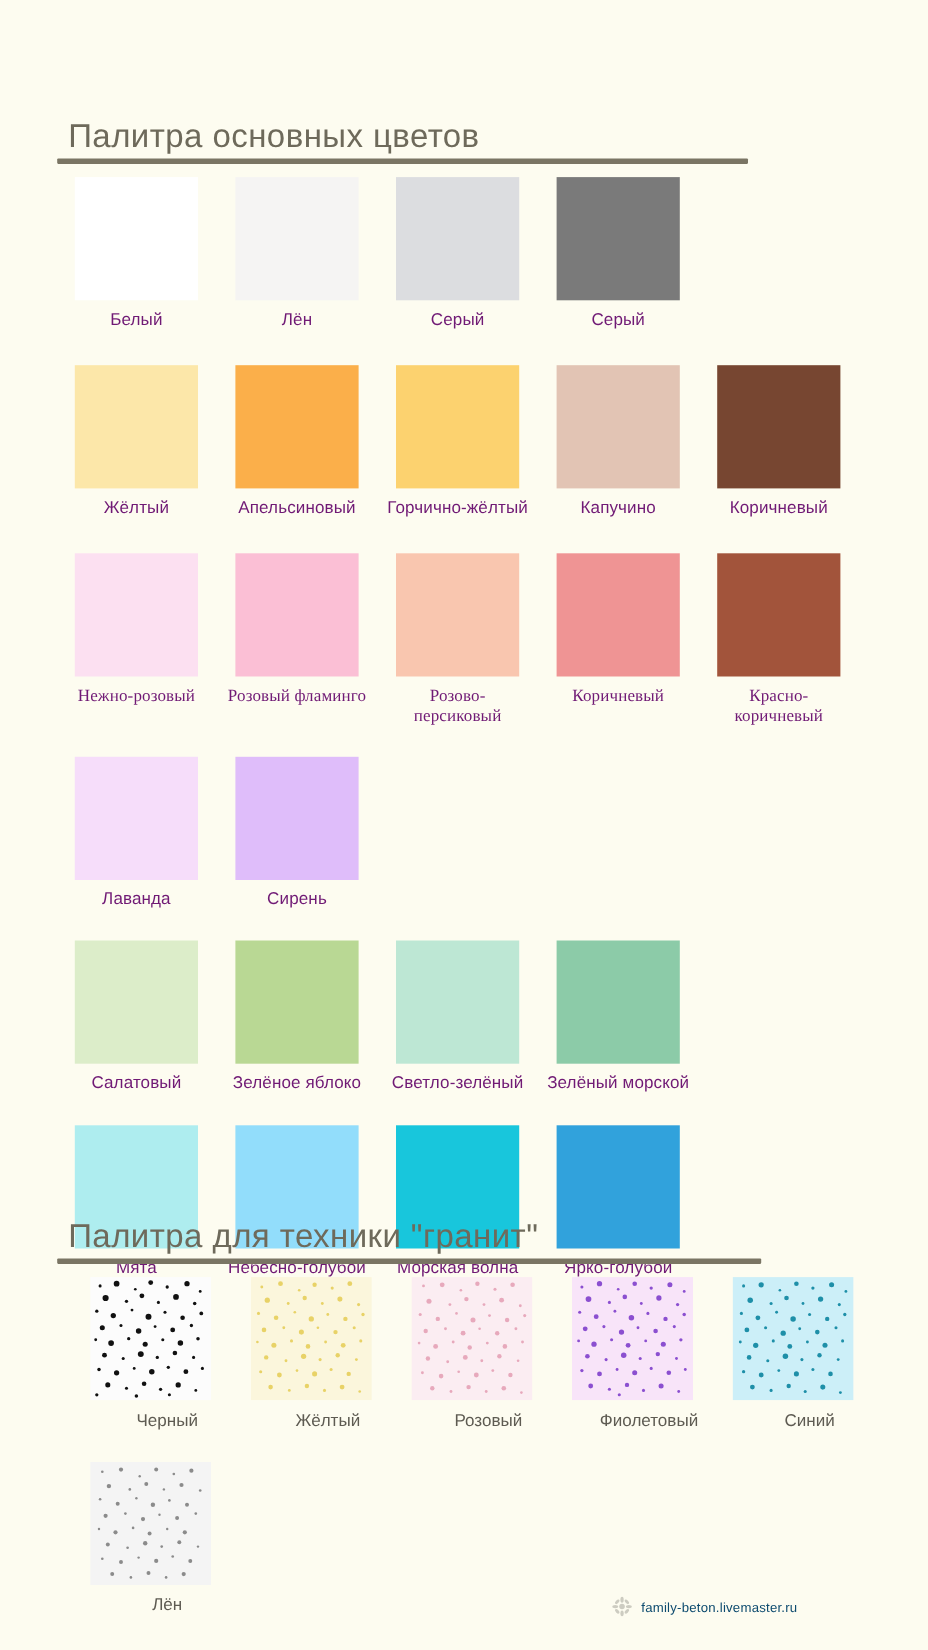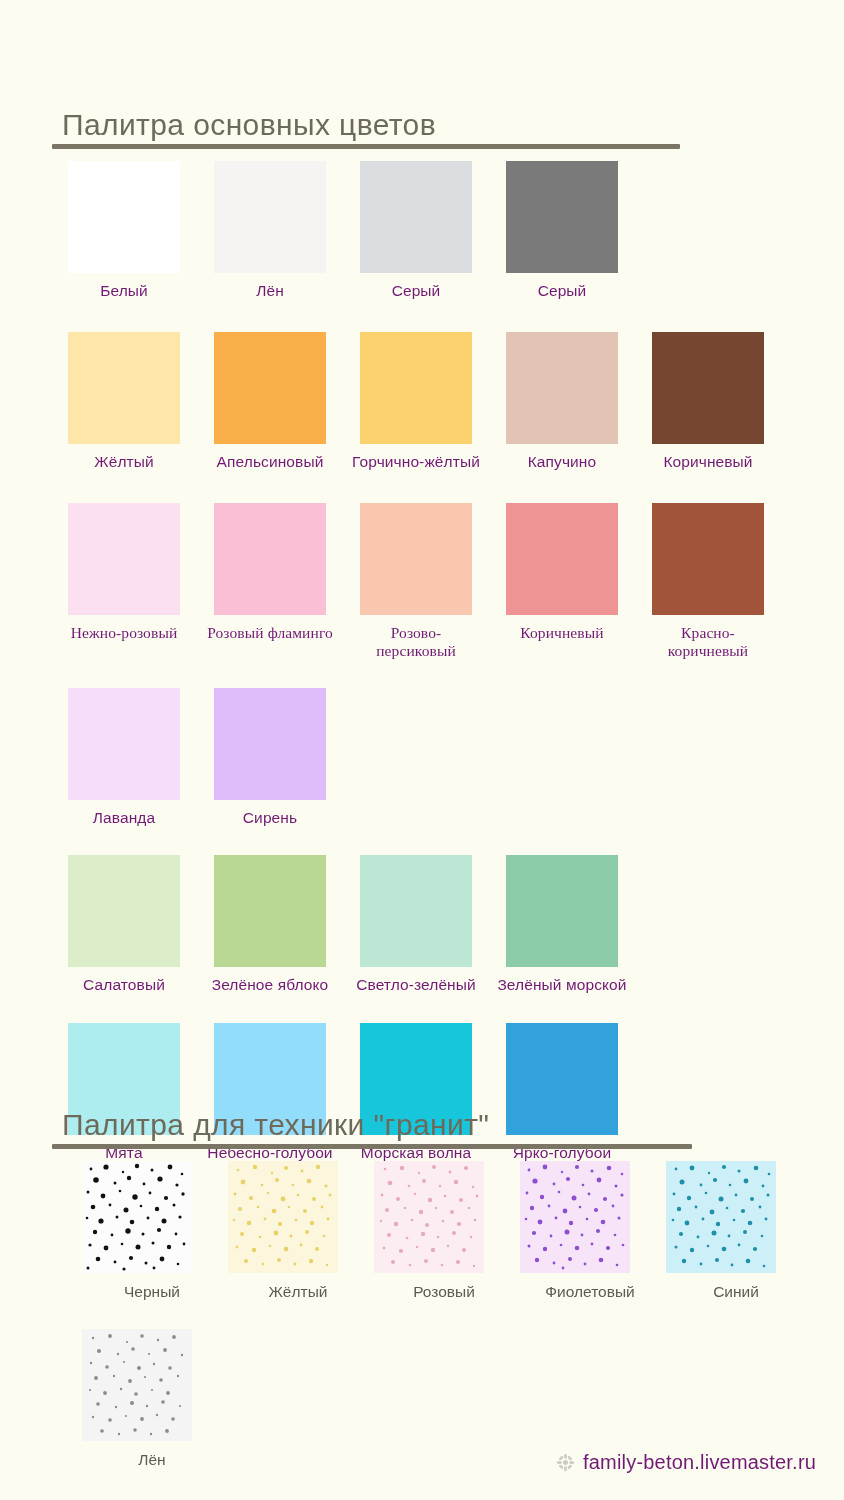--- a/index.html
+++ b/index.html
@@ -116,22 +116,22 @@
   
   .watermark {
     position: absolute;
     left: 556px;
     top: 1451px;
     display: flex;
     align-items: center;
     gap: 8px;
   }
   .watermark-text {
-    font-size: 20px;
-    color: #701a75;
+    font-size: 12px;
+    color: #0c4a6e;
     letter-spacing: 0.2px;
     white-space: nowrap;
   }
   .wm-icon {
     width: 19px;
     height: 19px;
     display: block;
     opacity: 0.75;
   }
 </style>

